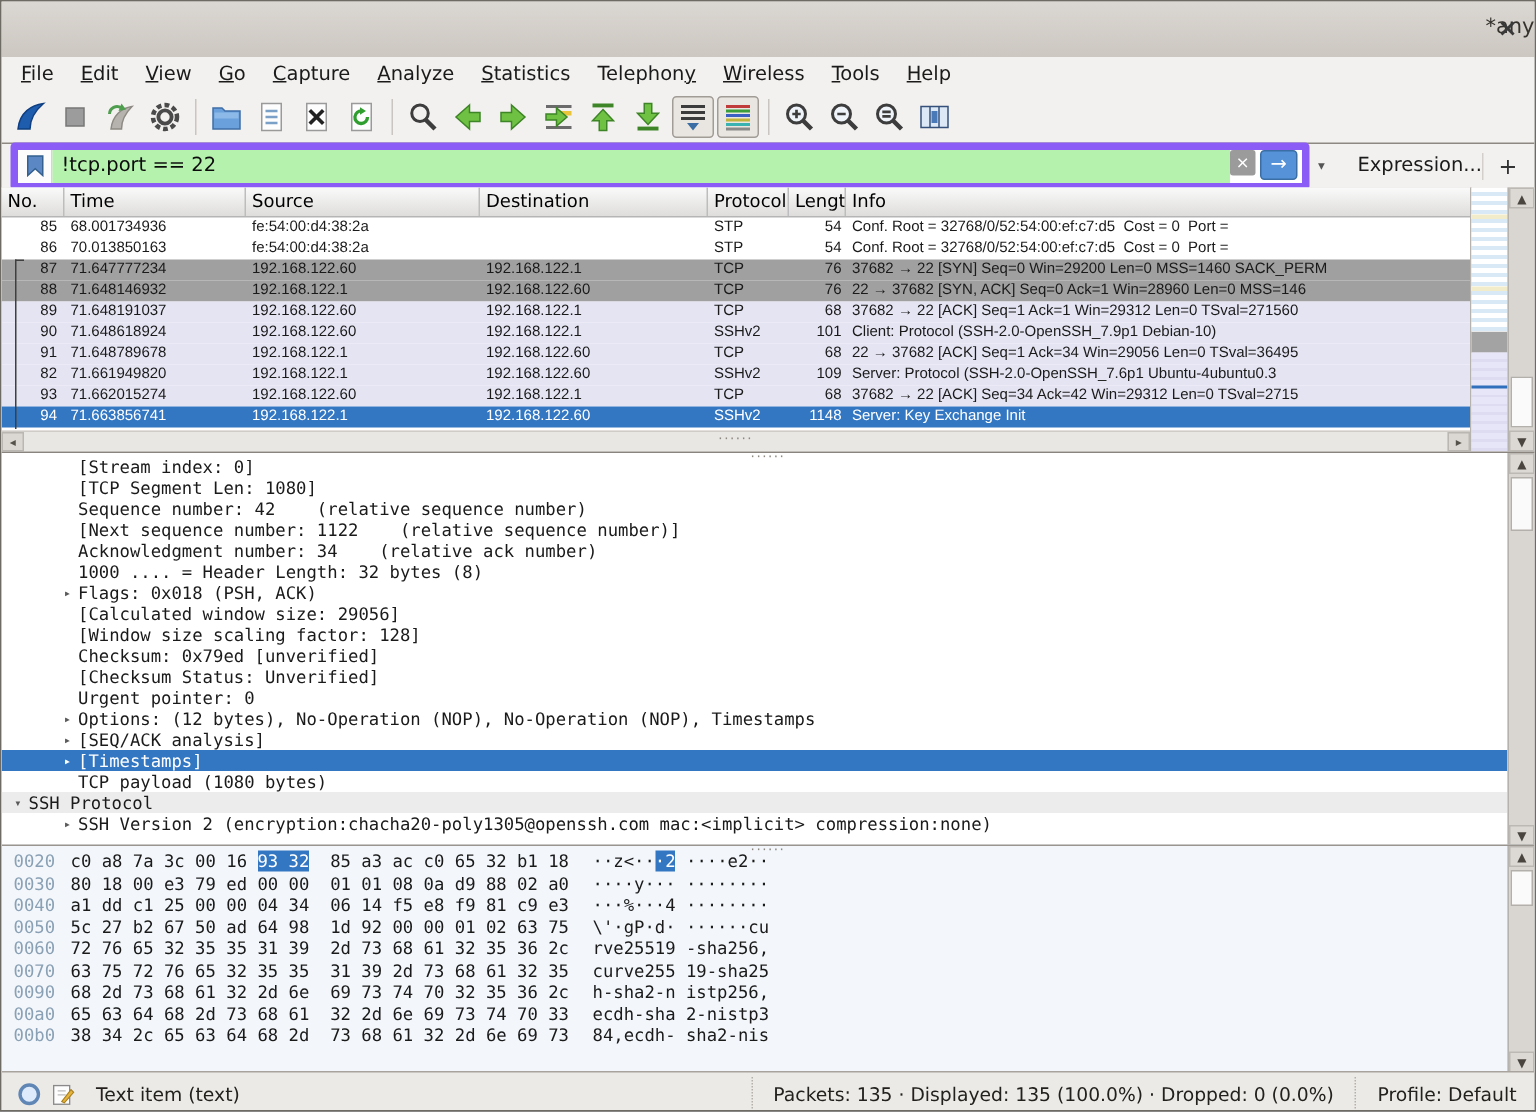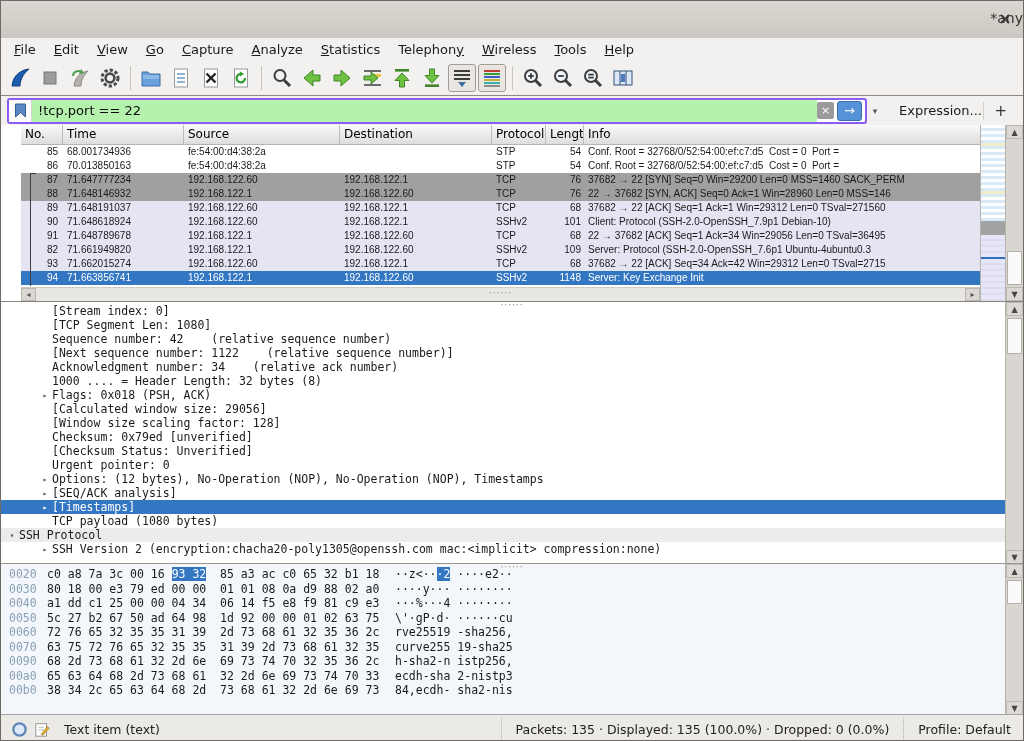--- a/index.html
+++ b/index.html
@@ -19,34 +19,34 @@
   .menu-item .u{text-decoration:underline;}
   
   .toolbar{position:absolute;top:59px;left:0;right:0;height:35px;display:flex;align-items:center;
     background:#f3f1ef;border-bottom:1px solid #8d8881;padding-left:5px;gap:2px;}
   .tbtn{width:28px;height:28px;display:flex;align-items:center;justify-content:center;flex:none;}
   .tbtn.pressed{border:1px solid #a19c95;background:#e9e6e1;border-radius:3px;box-sizing:border-box;}
   .tsep{width:1px;height:24px;background:#c9c5c0;margin:0 4px;flex:none;}
   
   .filterbar{position:absolute;top:95px;left:0;right:0;height:29px;display:flex;align-items:center;
     background:#f3f1ef;border-bottom:1px solid #a39e97;padding:0 6px;font-size:13px;}
-  .finput{width:856px;height:22px;border:2px solid #8b5cf6;border-radius:3px;background:#fff;
-    display:flex;align-items:center;overflow:hidden;flex:none;}
+  .finput{width:856px;height:22px;border:5px solid #8b5cf6;border-radius:3px;background:#fff;
+    display:flex;align-items:flex-start;overflow:hidden;flex:none;}
   .fbookmark{width:22px;height:100%;display:flex;align-items:center;justify-content:center;
     background:#fcfcfc;border-right:1px solid #d8d5d1;flex:none;}
   .ffield{flex:1;height:100%;background:#b5f2ae;display:flex;align-items:center;padding-left:6px;color:#0c0c0c;}
   .fclear{width:17px;height:17px;background:#9b9b9b;border-radius:2px;color:#fff;display:flex;
     align-items:center;justify-content:center;font-size:11px;margin-right:3px;flex:none;}
   .fapply{width:23px;height:18px;background:#5592d8;border:1px solid #3a6ea5;border-radius:3px;color:#fff;
     display:flex;align-items:center;justify-content:center;font-size:13px;margin-right:3px;flex:none;}
   .fdrop{width:16px;text-align:center;color:#555;font-size:9px;flex:none;}
   .fexpr{margin-left:16px;color:#1a1a1a;text-align:right;}
   .fplus{margin-left:auto;padding:0 10px;font-size:15px;color:#333;border-left:1px solid #d3d0cb;}
   
-  .list{position:absolute;top:124px;left:0;right:0;height:176px;background:#fff;display:flex;padding-left:20px;}
+  .list{position:absolute;top:124px;left:0;right:0;height:176px;background:#fff;display:flex;}
   .list-main{flex:1;display:flex;flex-direction:column;min-width:0;}
   .lheader{height:19px;display:flex;background:linear-gradient(#fafafa,#dedddb);
     border-bottom:1px solid #b5b5b5;font-size:12px;color:#000;flex:none;}
   .hcell{border-right:1px solid #bdbdbd;padding:2px 4px 0 4px;box-sizing:border-box;
     overflow:hidden;white-space:nowrap;flex:none;}
   .w-no{width:42px}.w-time{width:121px}.w-src{width:156px}.w-dst{width:152px}
   .w-proto{width:54px}.w-len{width:38px}.w-info{flex:1;border-right:none;}
   .rows{position:relative;flex:1;overflow:hidden;font-family:Liberation Sans, sans-serif;font-size:10px;}
   .prow{height:14px;display:flex;white-space:nowrap;}
   .pcell{padding:1px 4px 0 4px;box-sizing:border-box;overflow:hidden;flex:none;white-space:pre;}

